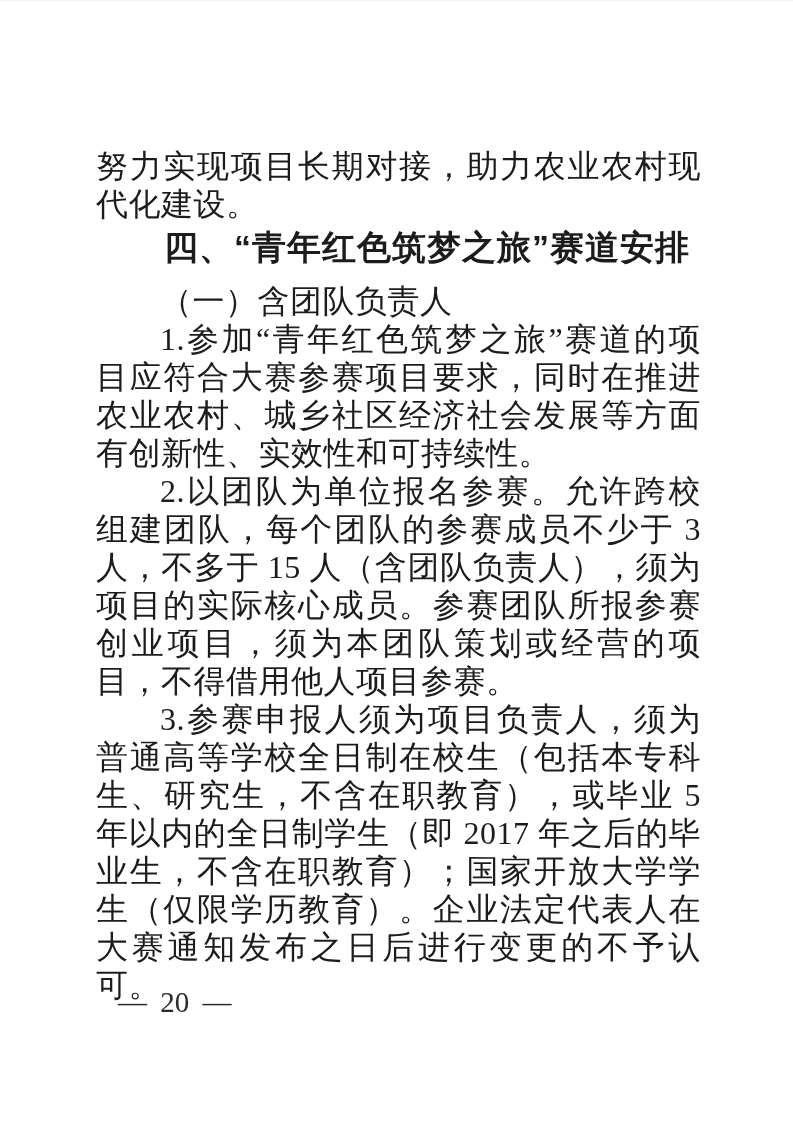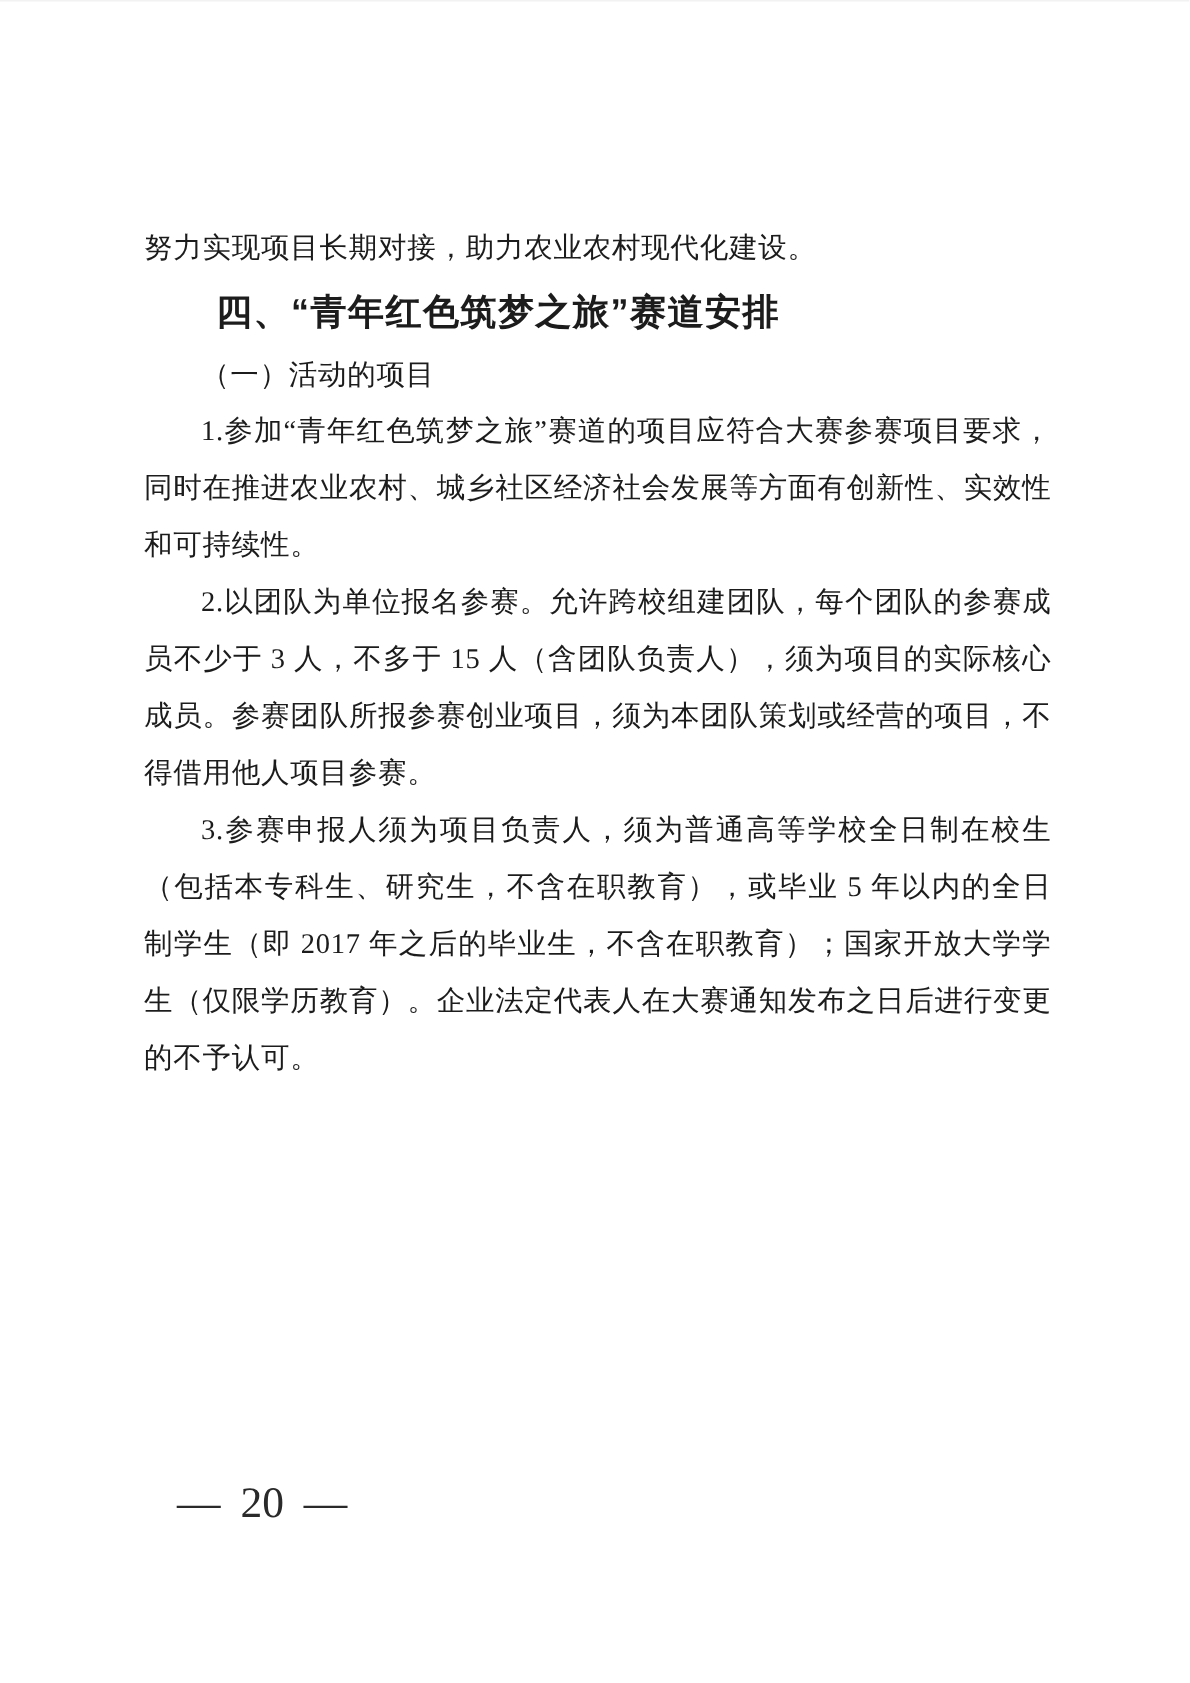--- a/index.html
+++ b/index.html
@@ -18,40 +18,40 @@
     color: #1c1c1c;
   }
   .doc-body {
     position: absolute;
     top: 146px;
     left: 96px;
     width: 605px;
   }
   .doc-body p {
     margin: 0;
-    font-size: 19px;
+    font-size: 32px;
     line-height: 38px;
     text-align: justify;
     text-justify: inter-ideograph;
     text-align-last: left;
     letter-spacing: 0.5px;
   }
   .doc-body p.indent {
     text-indent: 2em;
   }
   .doc-body p.kaiti-heading {
     font-family: "DejaVu Serif", serif;
     font-weight: 500;
   }
   .doc-body p.bold-heading {
     font-family: "Liberation Sans", "DejaVu Sans", sans-serif;
     font-weight: bold;
-    font-size: 24px;
+    font-size: 34px;
     margin-top: 5px;
-    margin-bottom: 3px;
+    margin-bottom: 16px;
     letter-spacing: 1px;
   }
   .page-footer {
     position: absolute;
     left: 118px;
     top: 988px;
     font-size: 29px;
     line-height: 26px;
     color: #2a2a2a;
     font-family: "Liberation Serif", "DejaVu Serif", serif;
@@ -65,21 +65,21 @@
 
   <div class="doc-body">
 
     <p class="body">努力实现项目长期对接，助力农业农村现代化建设。</p>
 
 
 
     <p class="bold-heading indent">四、“青年红色筑梦之旅”赛道安排</p>
 
 
-    <p class="kaiti-heading indent">（一）活动的项目</p>
+    <p class="kaiti-heading indent">（一）含团队负责人</p>
 
     <p class="body indent">1.参加“青年红色筑梦之旅”赛道的项目应符合大赛参赛项目要求，同时在推进农业农村、城乡社区经济社会发展等方面有创新性、实效性和可持续性。</p>
 
     <p class="body indent">2.以团队为单位报名参赛。允许跨校组建团队，每个团队的参赛成员不少于 3 人，不多于 15 人（含团队负责人），须为项目的实际核心成员。参赛团队所报参赛创业项目，须为本团队策划或经营的项目，不得借用他人项目参赛。</p>
 
     <p class="body indent">3.参赛申报人须为项目负责人，须为普通高等学校全日制在校生（包括本专科生、研究生，不含在职教育），或毕业 5 年以内的全日制学生（即 2017 年之后的毕业生，不含在职教育）；国家开放大学学生（仅限学历教育）。企业法定代表人在大赛通知发布之日后进行变更的不予认可。</p>
 
   </div>
 
   <div class="page-footer">— 20 —</div>

